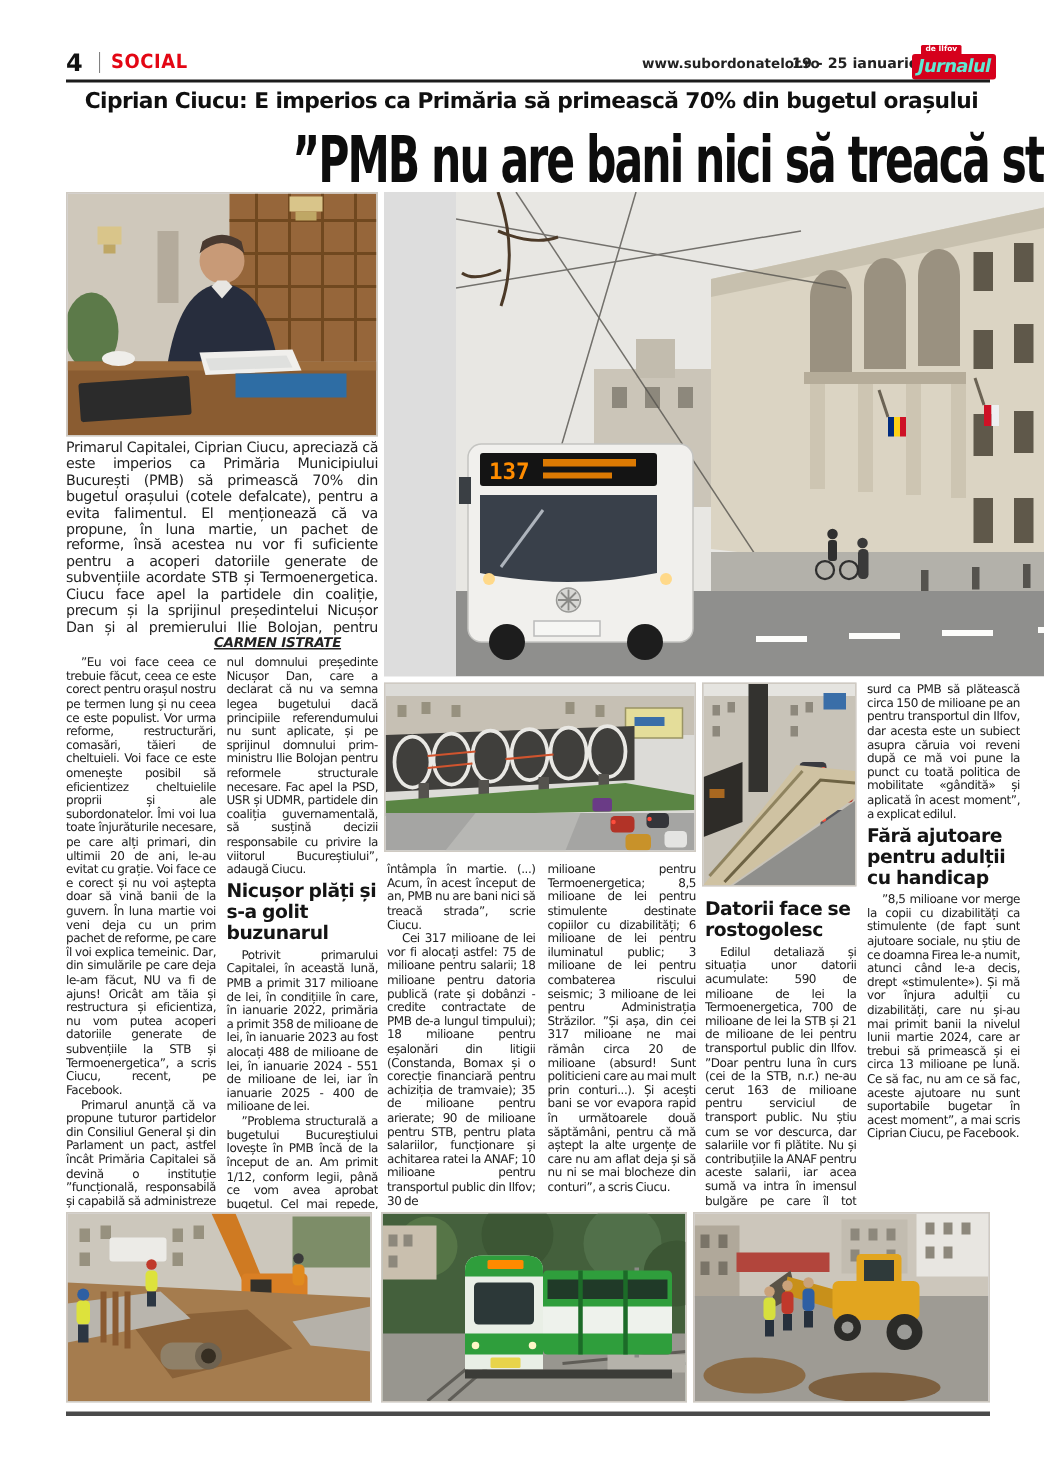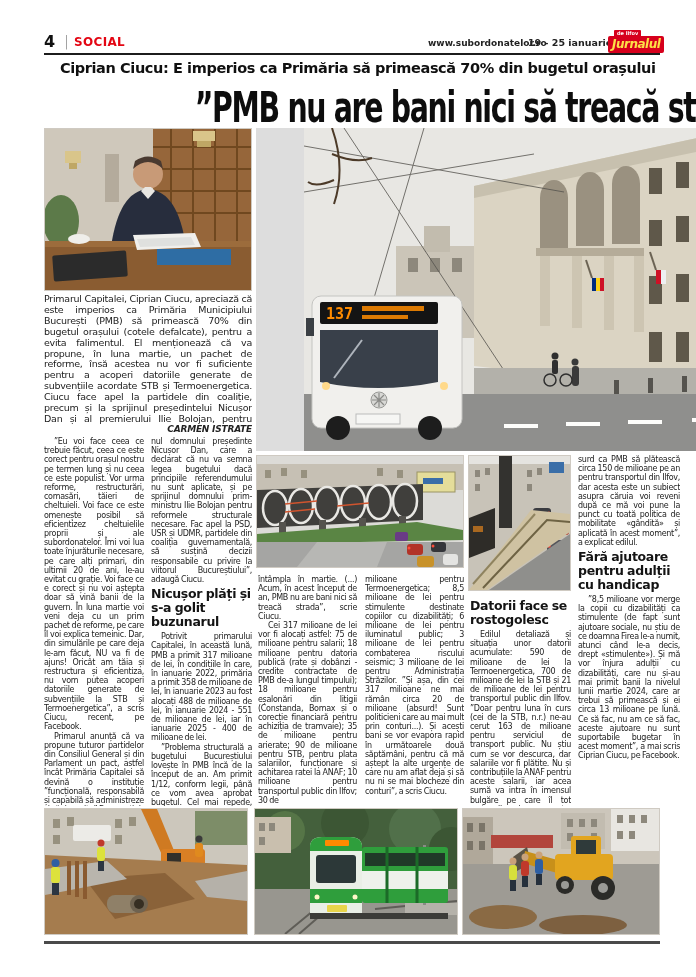--- a/index.html
+++ b/index.html
@@ -7,34 +7,34 @@
   #page{position:relative;width:696px;height:977px;background:#fff;overflow:hidden;}
 
   
   .hdr-pagenum{position:absolute;left:44px;top:32px;font-size:16px;font-weight:bold;color:#111;}
   .hdr-sep{position:absolute;left:64px;top:33px;font-size:14px;color:#777;font-weight:200;}
   .hdr-section{position:absolute;left:74px;top:34px;font-size:13px;font-weight:bold;color:#e30613;letter-spacing:.4px;transform:scaleX(.92);transform-origin:left;}
   .hdr-site{position:absolute;left:428px;top:38px;font-size:9px;font-weight:bold;color:#222;}
   .hdr-date{position:absolute;left:528px;top:37px;font-size:9.5px;font-weight:bold;color:#222;}
   .logo{position:absolute;left:608px;top:30px;width:52px;height:24px;}
   .logo .tab{position:absolute;left:6px;top:0;background:#d6001c;color:#fff;font-size:5px;font-weight:bold;padding:0 3px;line-height:7px;border-radius:1px;}
-  .logo .main{position:absolute;left:0;top:6px;background:#d6001c;color:#fde047;font-size:12px;font-weight:bold;font-style:italic;padding:1px 4px 2px 4px;border-radius:2px;letter-spacing:-.5px;}
+  .logo .main{position:absolute;left:0;top:6px;background:#d6001c;color:#5eead4;font-size:12px;font-weight:bold;font-style:italic;padding:1px 4px 2px 4px;border-radius:2px;letter-spacing:-.5px;}
   .hdr-rule{position:absolute;left:44px;top:53px;width:616px;height:2px;background:#1c1c1c;}
 
-  .kicker{position:absolute;left:60px;top:60px;width:616px;text-align:left;font-size:14.5px;font-weight:bold;color:#101010;letter-spacing:-.4px;white-space:nowrap;}
+  .kicker{position:absolute;left:36px;top:60px;width:616px;text-align:right;font-size:14.5px;font-weight:bold;color:#101010;letter-spacing:-.4px;white-space:nowrap;}
   .headline{position:absolute;left:44px;top:82px;width:616px;height:48px;text-align:center;white-space:nowrap;}
   .headline span{display:inline-block;font-size:43px;font-weight:900;letter-spacing:-2px;color:#0d0d0d;transform:scaleX(.66);transform-origin:center;}
 
   
   .ph{position:absolute;overflow:hidden;border:1px solid #cfcac2;box-sizing:border-box;background:#ddd;}
   .ph svg{display:block;}
 
   
   .lead{position:absolute;left:44px;top:294px;width:208px;height:130px;font-size:9.5px;line-height:10.9px;text-align:justify;letter-spacing:-.25px;word-spacing:-.4px;color:#222;overflow:hidden;}
-  .byline{position:absolute;left:118px;top:424px;width:134px;font-size:9px;font-weight:bold;font-style:italic;text-align:right;color:#222;letter-spacing:-.2px;}
+  .byline{position:absolute;left:118px;top:424px;width:134px;font-size:9px;font-weight:bold;font-style:italic;text-align:center;text-decoration:underline;color:#222;letter-spacing:-.2px;}
   .col{position:absolute;font-size:8px;line-height:9.2px;text-align:justify;letter-spacing:-.3px;word-spacing:-.5px;color:#222;overflow:hidden;}
   .col p{margin:0;}
   .col p.ind{text-indent:10px;}
   .col h3{margin:3px 0 3px 0;font-size:12.5px;line-height:14px;font-weight:bold;letter-spacing:-.3px;color:#141414;text-align:left;}
   .colA{left:44px;top:437px;width:100px;height:369px;}
   .colB{left:151px;top:437px;width:101px;height:369px;}
   .colC{left:258px;top:575px;width:99px;height:231px;}
   .colD{left:365px;top:575px;width:99px;height:231px;}
   .colE{left:470px;top:596px;width:101px;height:210px;}
   .colF{left:578px;top:455px;width:102px;height:351px;}

